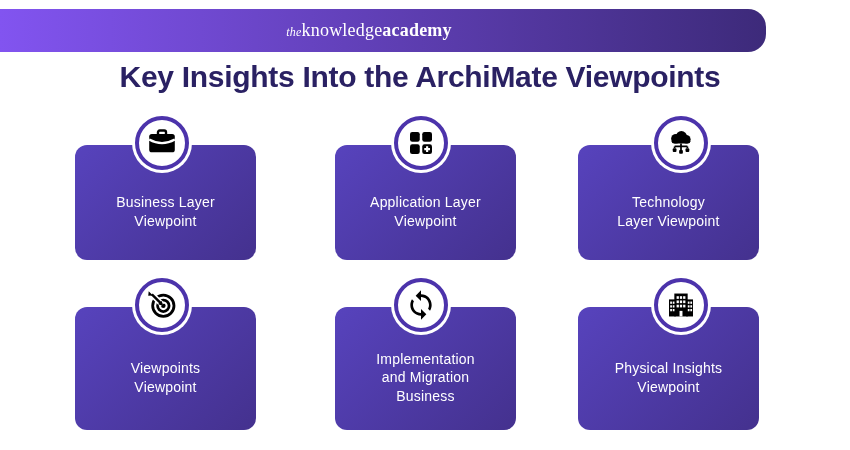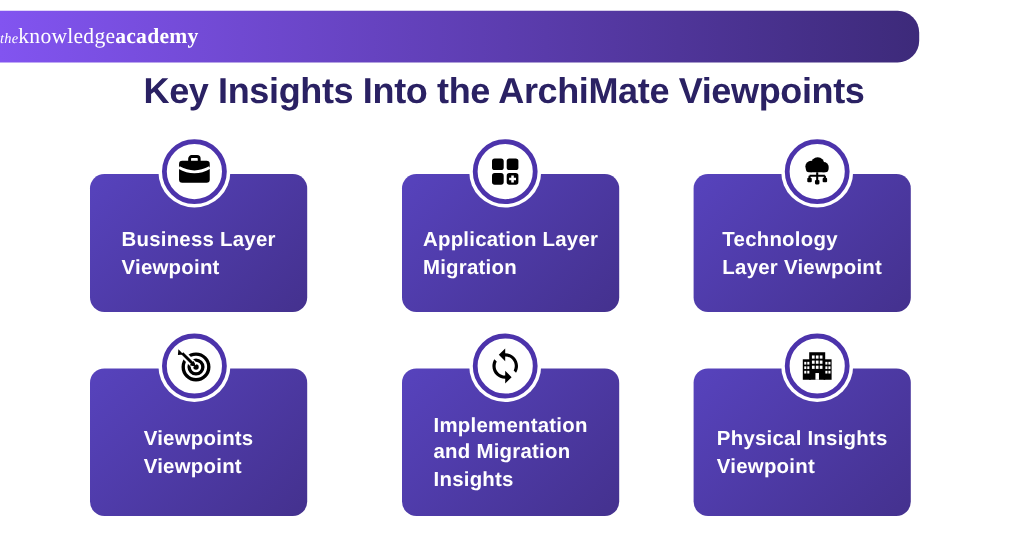--- a/index.html
+++ b/index.html
@@ -18,21 +18,21 @@
     width:850px;height:450px;
     background:#ffffff;
     font-family:"Liberation Sans", sans-serif;
     overflow:hidden;
   }
   
   .banner{
     position:absolute;left:0;top:9px;width:766px;height:43px;
     background:linear-gradient(to right,var(--banner-gradient-start),var(--banner-gradient-end));
     border-radius:0 18px 18px 0;
-    display:flex;align-items:center;justify-content:flex-start;
+    display:flex;align-items:center;justify-content:center;
     padding-right:28px;
   }
   .logo{
     color:#ffffff;
     font-family:"Liberation Serif", serif;
     white-space:nowrap;
     letter-spacing:.2px;
   }
   .logo .logo-the{font-style:italic;font-size:12px;}
   .logo .logo-knowledge{font-size:18px;font-weight:400;}
@@ -53,22 +53,22 @@
     padding:26px 10px 8px 10px;
     z-index:1;
   }
   .row1{top:145px;height:115px;}
   .row2{top:307px;height:123px;}
   .col1{left:75px;}
   .col2{left:335px;}
   .col3{left:578px;}
   .card-label{
     color:var(--card-text);
-    font-size:17px;font-weight:700;
-    line-height:1.33;text-align:left;
+    font-size:14px;font-weight:400;
+    line-height:1.33;text-align:center;
     letter-spacing:.2px;
     white-space:pre-line;
   }
   .circle{
     position:absolute;width:54px;height:54px;
     background:#ffffff;
     border:4px solid var(--circle-ring);
     border-radius:50%;
     box-shadow:0 0 0 3px #ffffff;
     display:flex;align-items:center;justify-content:center;
@@ -91,35 +91,35 @@
 </div>
 
 <h1 class="page-title">Key Insights Into the ArchiMate Viewpoints</h1>
 
 <div class="card row1 col1">
   <div class="card-label">Business Layer
 Viewpoint</div>
 </div>
 <div class="card row1 col2">
   <div class="card-label">Application Layer
-Migration</div>
+Viewpoint</div>
 </div>
 <div class="card row1 col3">
   <div class="card-label">Technology
 Layer Viewpoint</div>
 </div>
 
 <div class="card row2 col1">
   <div class="card-label">Viewpoints
 Viewpoint</div>
 </div>
 <div class="card row2 col2">
   <div class="card-label">Implementation
 and Migration
-Insights</div>
+Business</div>
 </div>
 <div class="card row2 col3">
   <div class="card-label">Physical Insights
 Viewpoint</div>
 </div>
 
 <div class="circle crow1 ccol1">
   <svg width="32" height="32" viewBox="0 0 24 24">
     <rect x="9" y="2.6" width="6" height="4.6" rx="1.3" fill="none" stroke="#000" stroke-width="1.8"></rect>
     <rect x="2.4" y="5.2" width="19.2" height="13.8" rx="2" fill="#000"></rect>

